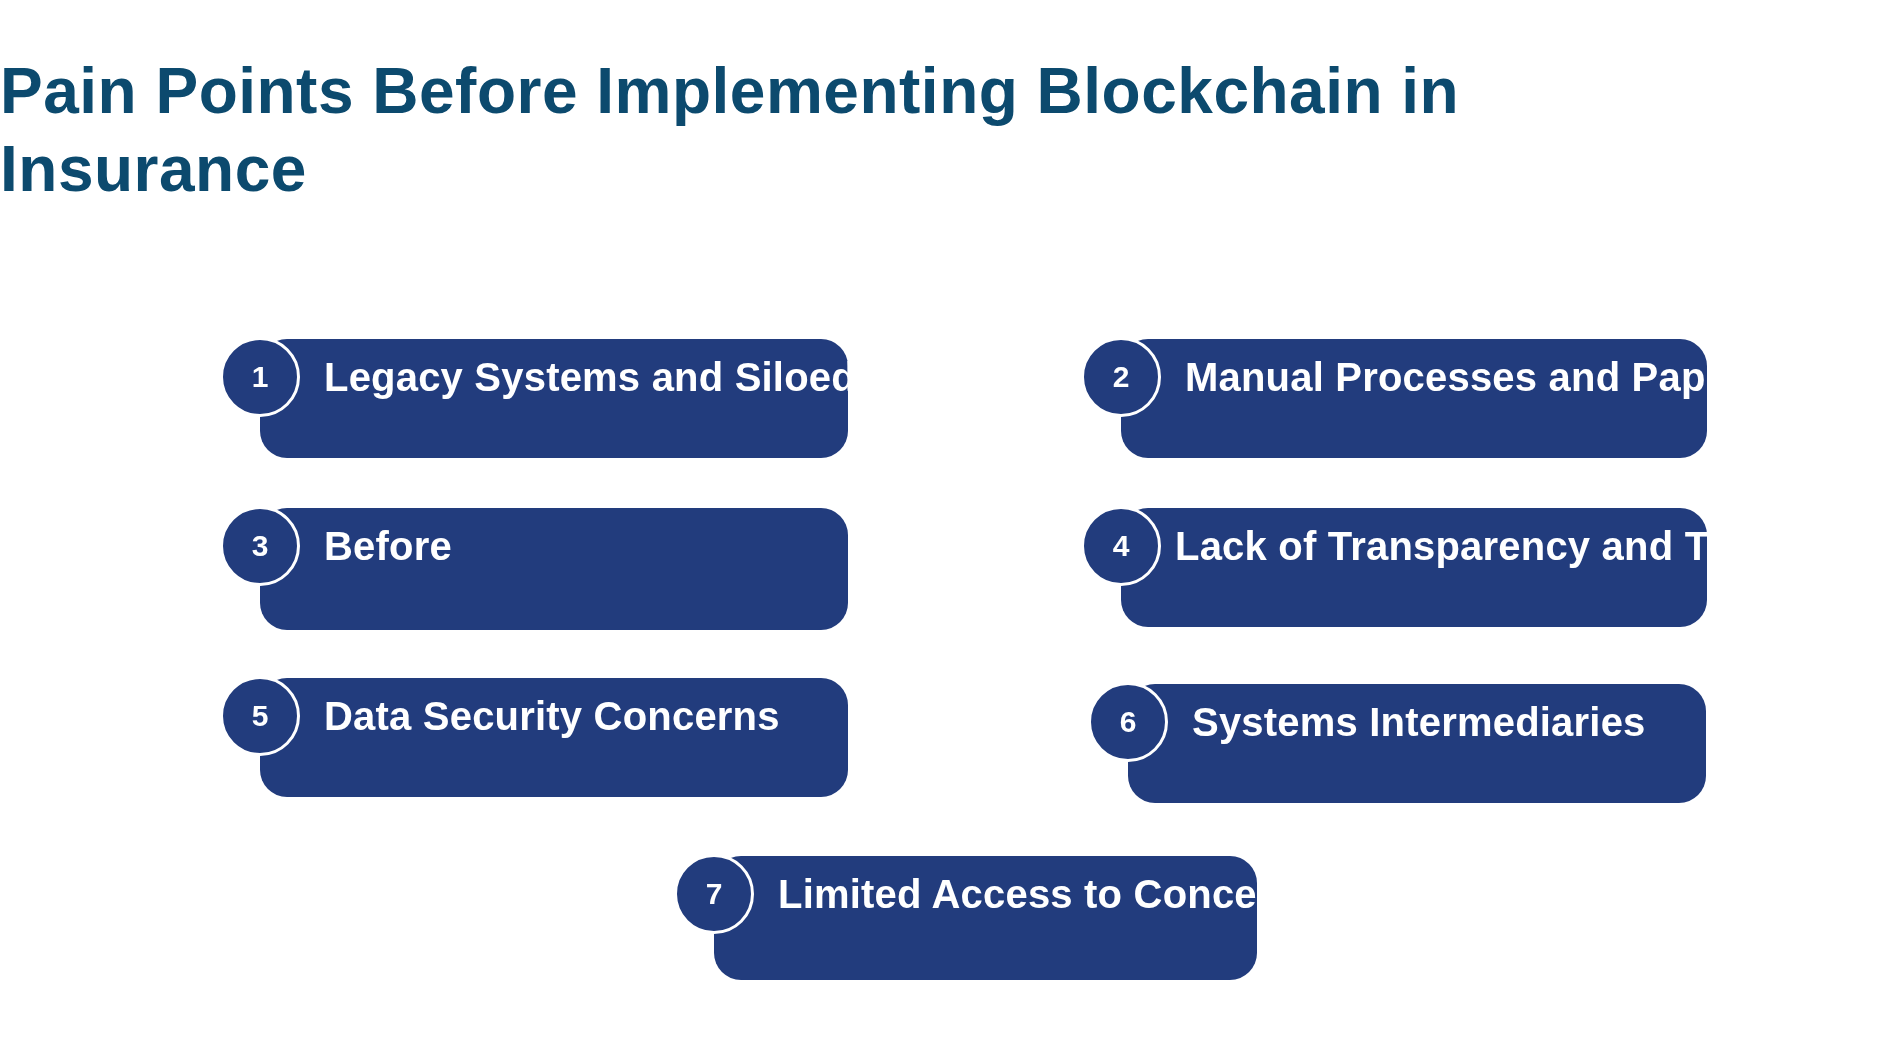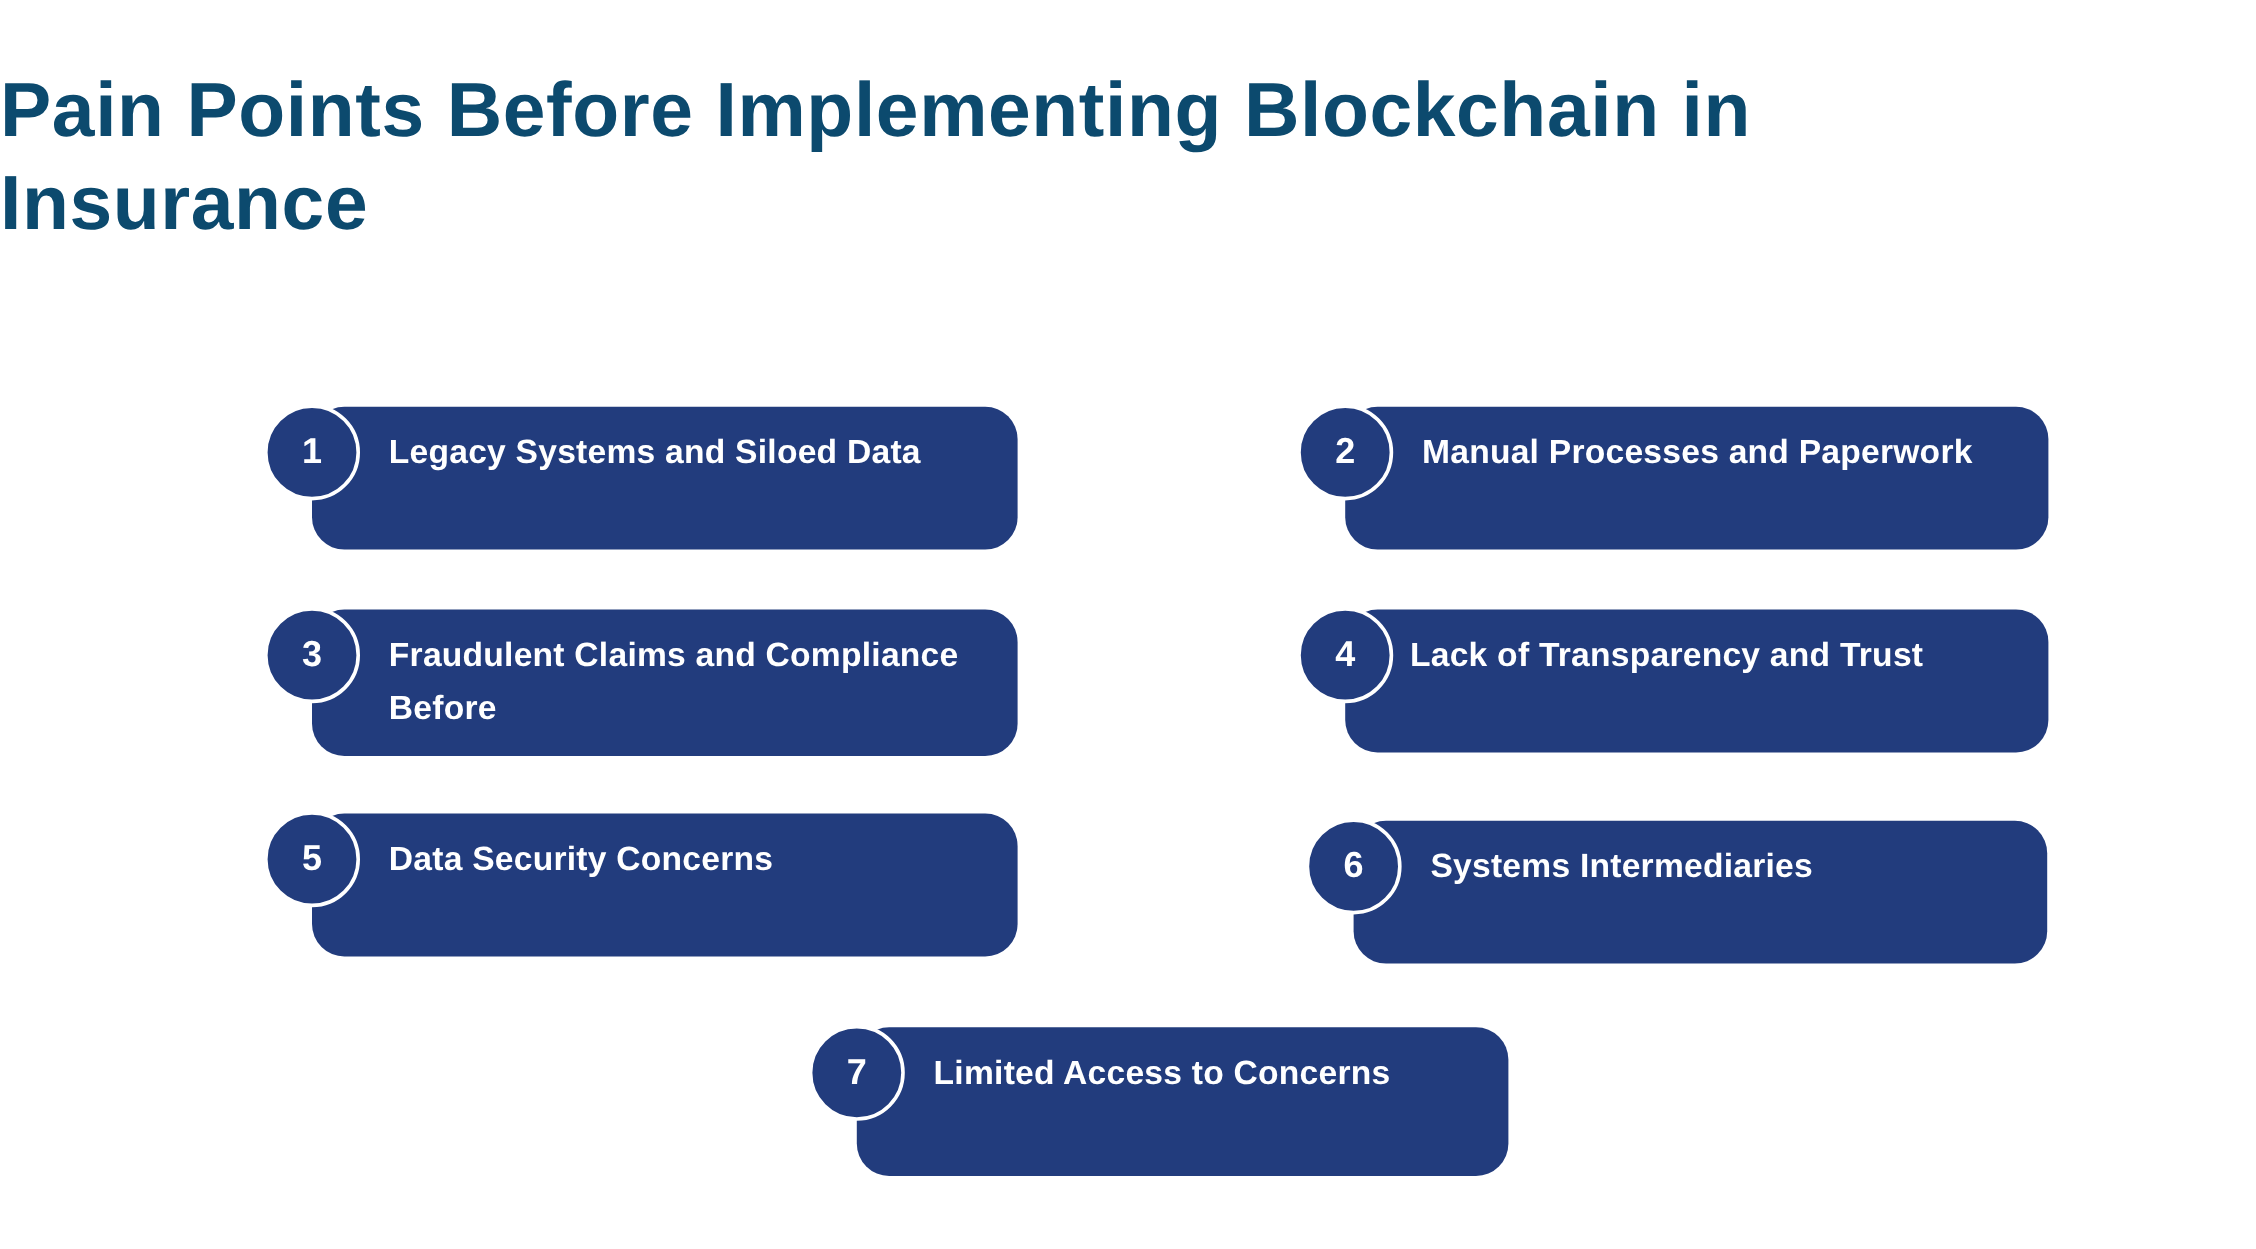--- a/index.html
+++ b/index.html
@@ -48,21 +48,21 @@
     border: 3px solid #ffffff;
     display: flex;
     align-items: center;
     justify-content: center;
     font-size: 30px;
     font-weight: 700;
     color: #ffffff;
   }
   .label {
     padding: 16px 18px 0 64px;
-    font-size: 28px;
+    font-size: 40px;
     font-weight: 700;
     line-height: 44px;
     letter-spacing: 0.2px;
   }
   .label .line { display: block; white-space: nowrap; }
 
   .c1 { left: 260px;  top: 339px; width: 588px; height: 119px; }
   .c2 { left: 1121px; top: 339px; width: 586px; height: 119px; }
   .c3 { left: 260px;  top: 508px; width: 588px; height: 122px; }
   .c4 { left: 1121px; top: 508px; width: 586px; height: 119px; }
@@ -99,21 +99,20 @@
       <span class="line">Manual Processes and Paperwork</span>
       <span class="line"></span>
     </div>
   </div>
 
   <div class="card c3">
     <div class="badge">
       <span>3</span>
     </div>
     <div class="label">
-      <span class="line">Fraudulent Claims and Compliance</span>
       <span class="line">Before</span>
     </div>
   </div>
 
   <div class="card c4">
     <div class="badge">
       <span>4</span>
     </div>
     <div class="label">
       <span class="line">Lack of Transparency and Trust</span>

